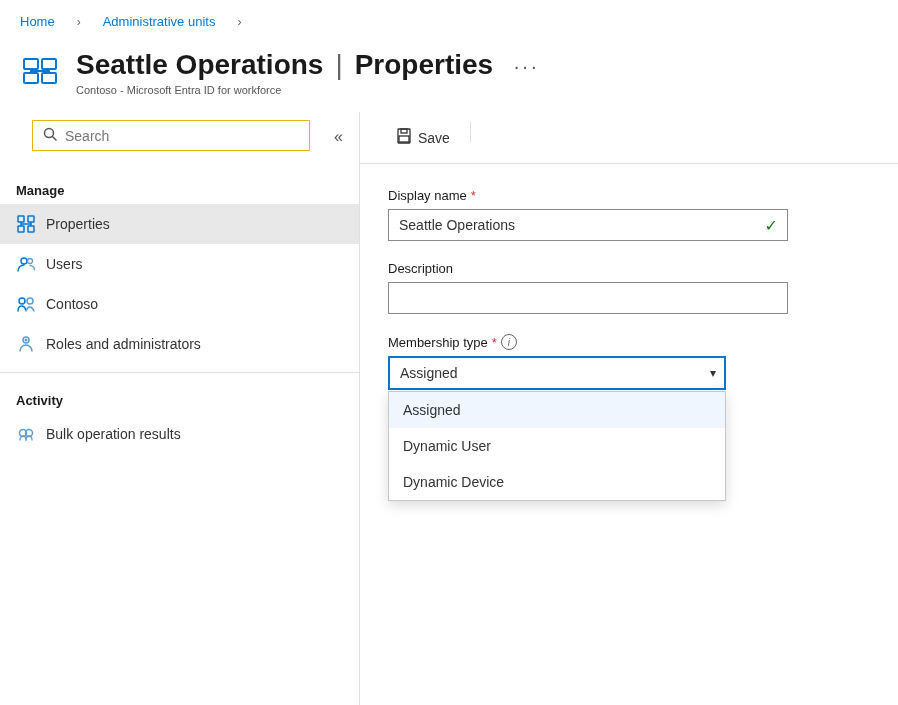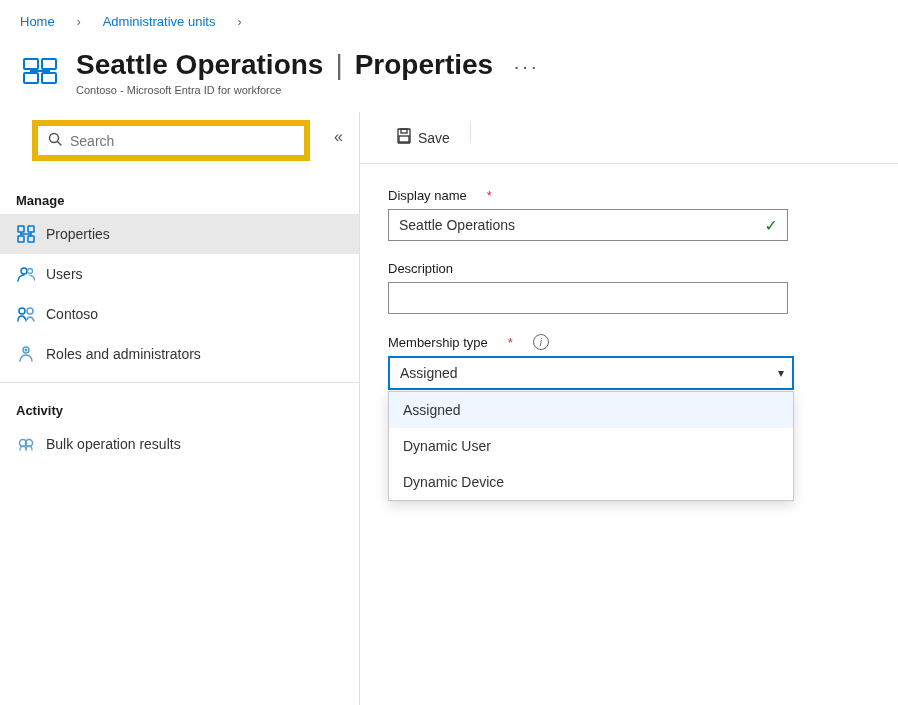--- a/index.html
+++ b/index.html
@@ -18,21 +18,21 @@
     .page-title { font-size: 28px; font-weight: 600; color: #1a1a1a; }
     .page-title-sep { font-size: 28px; color: #666; font-weight: 300; }
     .page-subtitle { font-size: 11px; color: #555; margin-top: 2px; }
     .more-btn { background: none; border: none; cursor: pointer; font-size: 20px; color: #555; padding: 4px 8px; margin-top: 4px; letter-spacing: 2px; }
 
     
     .main-layout { display: flex; height: calc(705px - 110px); }
 
     
     .sidebar { width: 360px; flex-shrink: 0; border-right: 1px solid #e0e0e0; display: flex; flex-direction: column; }
-    .search-box { margin: 0 16px 16px 16px; display: flex; align-items: center; border: 6px solid #eab308; padding: 6px 10px; gap: 8px; }
+    .search-box { margin: 0 16px 16px 16px; display: flex; align-items: center; border: 1px solid #eab308; padding: 6px 10px; gap: 8px; }
     .search-box input { border: none; outline: none; font-size: 14px; flex: 1; color: #333; }
     .search-icon-svg { color: #555; flex-shrink: 0; }
     .collapse-btn { background: none; border: none; cursor: pointer; padding: 4px 8px; font-size: 16px; color: #555; margin-right: 8px; align-self: flex-start; margin-top: 4px; }
 
     .sidebar-search-row { display: flex; align-items: center; padding: 8px 0 4px 16px; gap: 0; }
     .sidebar-search-wrapper { flex: 1; }
 
     .section-label { font-size: 13px; font-weight: 700; color: #1a1a1a; padding: 12px 16px 6px 16px; text-transform: none; }
     .nav-item { display: flex; align-items: center; gap: 10px; padding: 10px 16px; cursor: pointer; font-size: 14px; color: #333; }
     .nav-item.active { background: #e8e8e8; font-weight: 500; }
@@ -40,29 +40,29 @@
     .divider { border: none; border-top: 1px solid #e0e0e0; margin: 8px 0; }
 
     
     .content { flex: 1; display: flex; flex-direction: column; overflow: hidden; }
     .toolbar { display: flex; align-items: flex-start; gap: 4px; padding: 10px 24px; border-bottom: 1px solid #e0e0e0; }
     .toolbar-btn { display: flex; align-items: center; gap: 6px; background: none; border: none; cursor: pointer; font-size: 14px; color: #333; padding: 6px 12px; }
     .toolbar-sep { width: 1px; height: 20px; background: #e0e0e0; margin: 0 4px; }
 
     .form-area { padding: 24px 28px; overflow-y: auto; flex: 1; }
     .field-group { margin-bottom: 20px; }
-    .field-label { font-size: 13px; font-weight: 500; color: #1a1a1a; margin-bottom: 6px; display: flex; align-items: center; gap: 20px; }
+    .field-label { font-size: 13px; font-weight: 500; color: #1a1a1a; margin-bottom: 6px; display: flex; align-items: center; gap: 4px; }
     .required-star { color: #d13438; }
     .field-input { width: 400px; border: 1px solid #8a8a8a; padding: 7px 10px; font-size: 14px; outline: none; color: #333; }
 
     .input-with-check { position: relative; width: 400px; }
     .input-with-check input { width: 100%; border: 1px solid #8a8a8a; padding: 7px 36px 7px 10px; font-size: 14px; outline: none; color: #333; }
     .check-icon { position: absolute; right: 10px; top: 50%; transform: translateY(-50%); color: #107c10; font-size: 16px; }
 
-    .select-wrapper { position: relative; width: 406px; }
+    .select-wrapper { position: relative; width: 338px; }
     .select-field { width: 100%; border: 2px solid #0078d4; padding: 7px 36px 7px 10px; font-size: 14px; outline: none; color: #333; cursor: pointer; background: #fff; appearance: none; -webkit-appearance: none; }
     .select-arrow { position: absolute; right: 10px; top: 50%; transform: translateY(-50%); pointer-events: none; color: #333; font-size: 12px; }
 
     
     .dropdown-list { position: absolute; top: calc(100% + 1px); left: 0; width: 100%; background: #fff; border: 1px solid #c8c8c8; box-shadow: 0 4px 12px rgba(0,0,0,0.15); z-index: 100; }
     .dropdown-option { padding: 10px 14px; font-size: 14px; cursor: pointer; color: #333; }
     .dropdown-option.selected { background: #f0f6ff; }
 
     
     .restricted-section { margin-top: 8px; }

